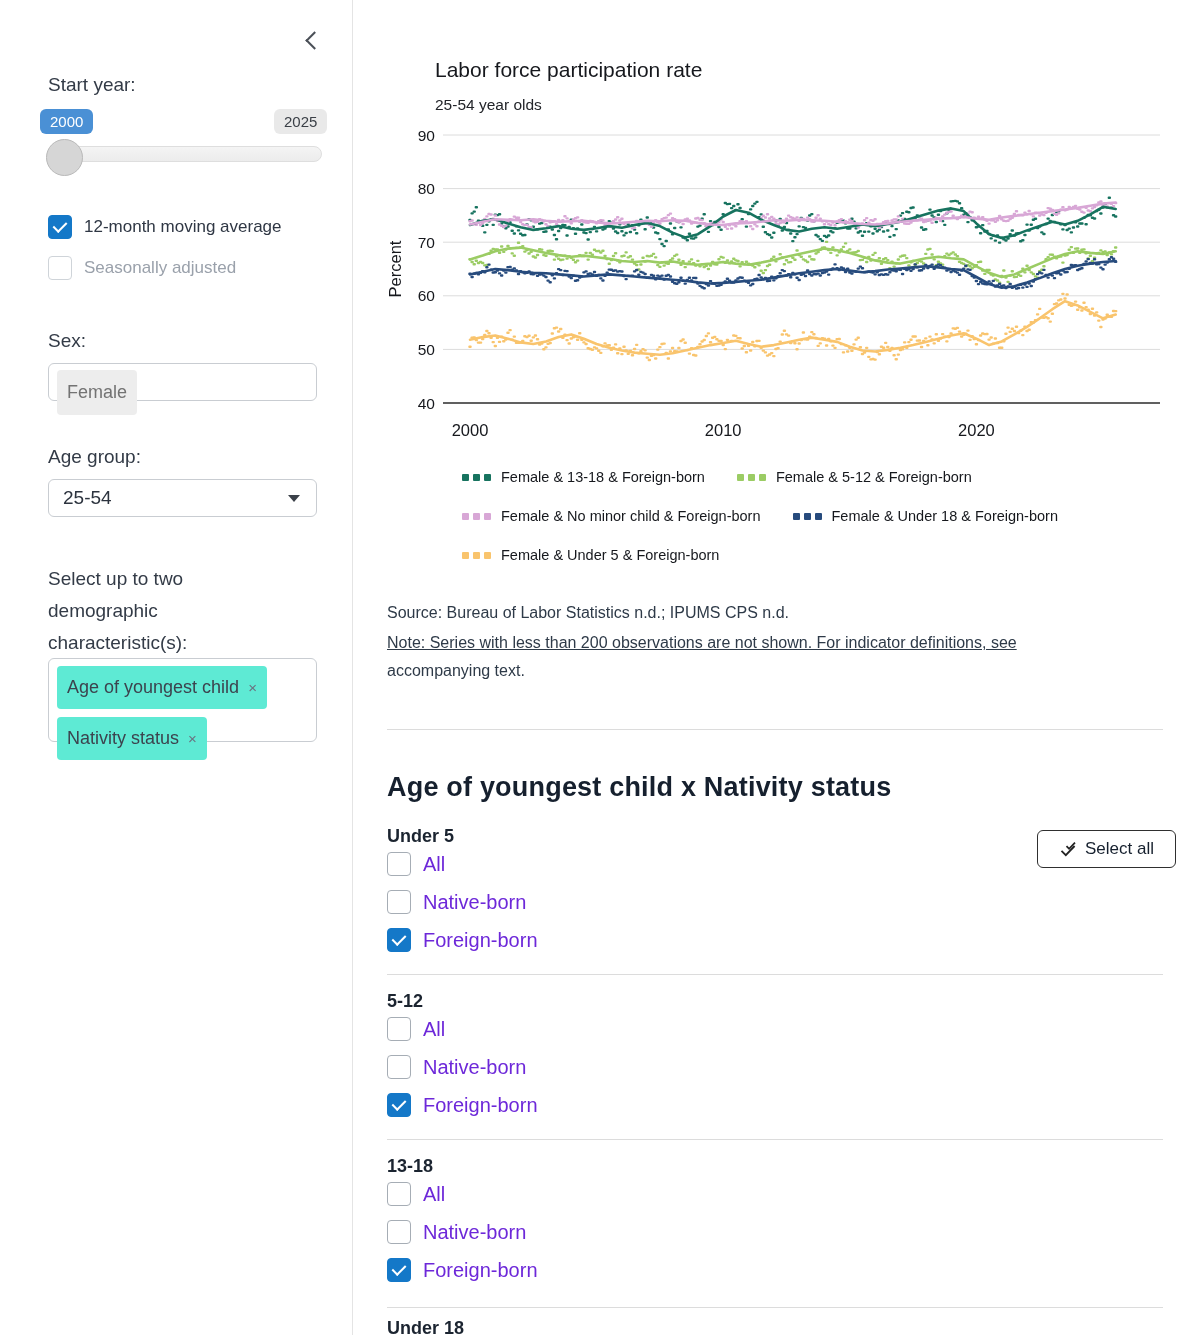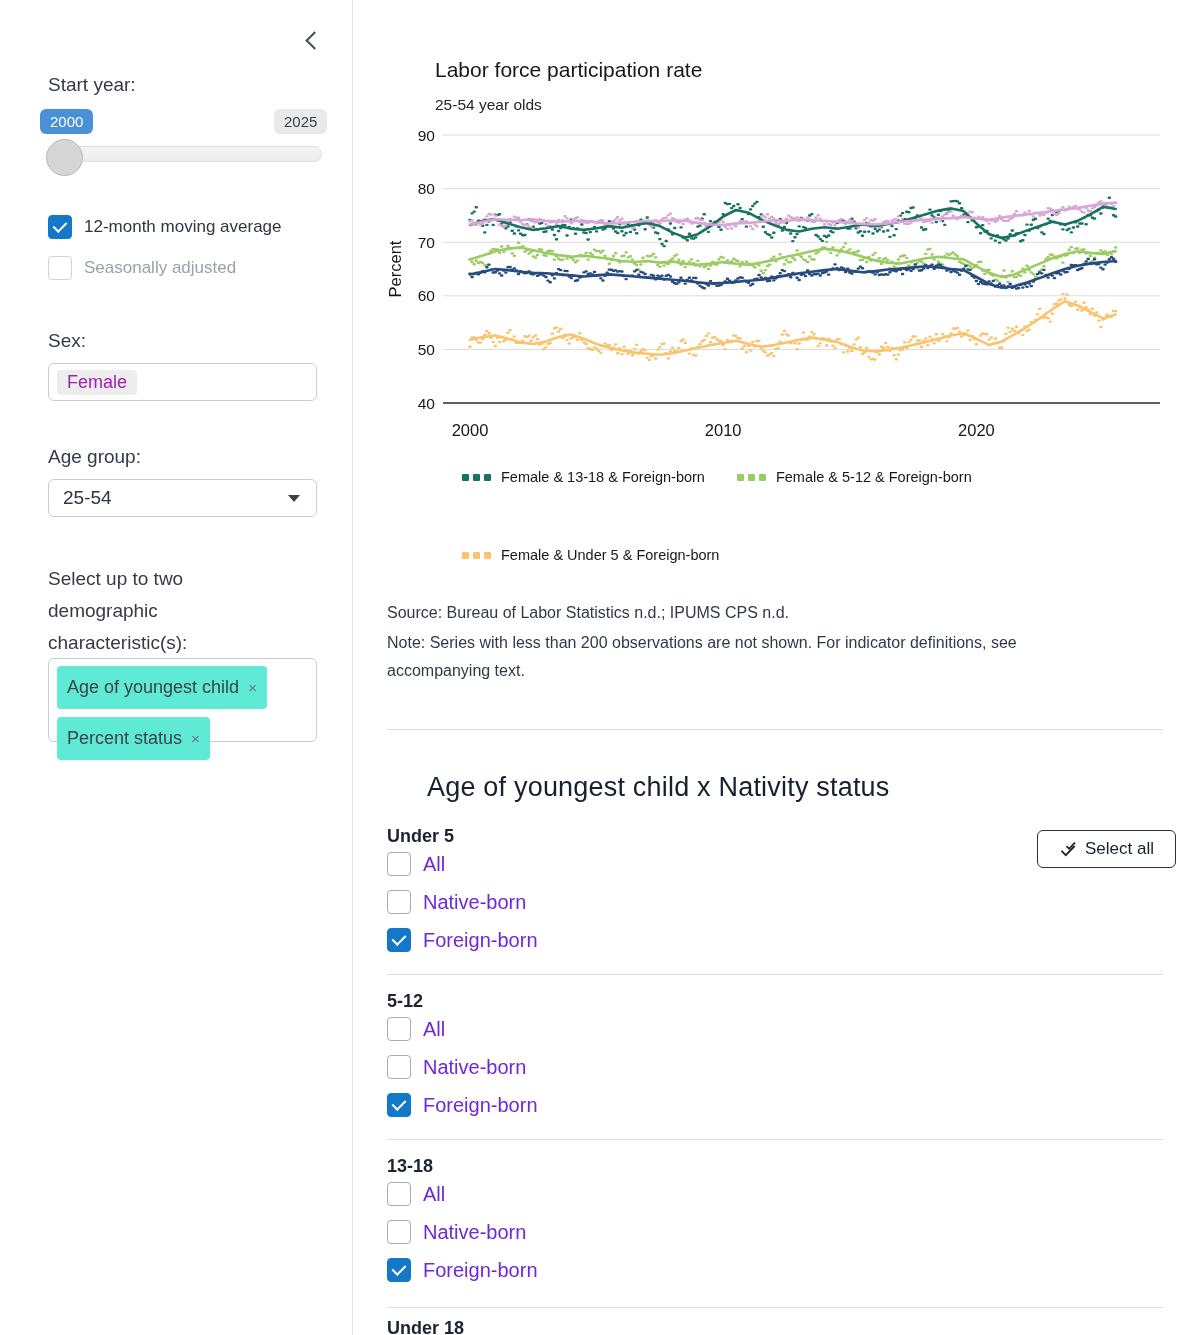--- a/index.html
+++ b/index.html
@@ -24,21 +24,21 @@
   .cb.checked .tick{display:block;}
   .cb-row{position:absolute;display:flex;align-items:center;gap:12px;}
   #sb-cb1{left:48px;top:215px;}
   #sb-cb2{left:48px;top:256px;}
   #sb-cb1 .cb-label{font-size:17px;color:#2f3744;}
   #sb-cb2 .cb-label{font-size:17px;color:#9aa1ab;}
   #sb-cb2 .cb{border-color:#cfd4d9;}
   #lbl-sex{top:330px;}
   .sb-box{position:absolute;left:48px;width:269px;box-sizing:border-box;border:1px solid #c9cdd2;border-radius:6px;background:#fff;}
   #sex-box{top:363px;height:38px;padding:6px 8px;}
-  .chip{display:inline-block;background:#ededed;color:#a21caf;font-size:18px;padding:2px 10px;border-radius:4px;}
+  .chip{display:inline-block;background:#ededed;color:#737373;font-size:18px;padding:12px 10px;border-radius:4px;}
   #lbl-age{top:446px;}
   #age-box{top:479px;height:38px;display:flex;align-items:center;justify-content:space-between;padding:0 16px 0 14px;cursor:pointer;}
   #age-box .val{font-size:19px;color:#2c333e;}
   .caret-down{width:0;height:0;border-left:6px solid transparent;border-right:6px solid transparent;border-top:7px solid #3b4149;}
   #lbl-demo{top:563px;line-height:32px;}
   #chips-box{top:658px;height:84px;padding:7px 8px;}
   .demo-chip{display:flex;align-items:center;gap:9px;background:#5eead4;color:#3c434e;font-size:18px;padding:11px 10px;border-radius:4px;width:max-content;margin-bottom:8px;}
   .chip-x{font-size:15px;color:#6b7280;cursor:pointer;line-height:1;}
 
   
@@ -46,26 +46,26 @@
   #chart-sub{position:absolute;left:435px;top:96px;font-size:15.5px;color:#23252a;}
   #chart-svg{position:absolute;left:385px;top:118px;}
   .legend-row{position:absolute;left:462px;display:flex;gap:32px;align-items:center;}
   #legend-r1{top:461px;}#legend-r2{top:500px;}#legend-r3{top:539px;}
   .li{display:flex;align-items:center;gap:10px;margin-top:8px;}
   .sw{display:flex;gap:4px;}
   .sw i{display:block;width:7px;height:7px;border-radius:1px;background:#999;}
   .lt{font-size:14.5px;color:#16181d;}
   #source-line{position:absolute;left:387px;top:604px;font-size:16px;color:#2e3a48;}
   .note-line{position:absolute;left:387px;font-size:16px;color:#2e3a48;}
-  #note-1{top:634px;}#note-2{top:662px;}
+  #note-1{top:634px;text-decoration:underline;}#note-2{top:662px;}
   .divider{position:absolute;left:387px;width:776px;height:1px;background:#dcdcdc;}
   #div-1{top:729px;}#div-2{top:974px;}#div-3{top:1139px;}#div-4{top:1307px;}
 
   
-  #detail-heading{position:absolute;left:387px;top:772px;font-size:27px;font-weight:400;color:#16202e;letter-spacing:.2px;margin-left:40px;}
+  #detail-heading{position:absolute;left:387px;top:772px;font-size:27px;font-weight:700;color:#16202e;letter-spacing:.2px;}
   .group{position:absolute;left:387px;width:640px;}
   #g0{top:826px;}#g1{top:991px;}#g2{top:1156px;}#g3{top:1318px;}
   .group-title{position:absolute;top:0;left:0;font-size:18px;font-weight:bold;color:#1b2430;}
   .group .cb-row{left:0;}
   .g-row0{top:26px;}.g-row1{top:64px;}.g-row2{top:102px;}
   .group .cb{border-color:#a6adb5;}
   .group .cb.checked{border-color:#1478c8;}
   .group .cb-label{font-size:20px;color:#6d28d9;}
   #select-all-btn{position:absolute;left:1037px;top:830px;width:139px;height:38px;box-sizing:border-box;
      display:flex;align-items:center;justify-content:center;gap:7px;background:#fff;border:1.6px solid #2f2f2f;
@@ -112,21 +112,21 @@
       <div>Select up to two</div>
       <div>demographic</div>
       <div>characteristic(s):</div>
     </div>
     <div class="sb-box" id="chips-box">
       <div class="demo-chip">
         <span>Age of youngest child</span>
         <span class="chip-x">×</span>
       </div>
       <div class="demo-chip">
-        <span>Percent status</span>
+        <span>Nativity status</span>
         <span class="chip-x">×</span>
       </div>
     </div>
   </div>
 
   <div id="chart-title">Labor force participation rate</div>
   <div id="chart-sub">25-54 year olds</div>
   <svg id="chart-svg" width="778" height="332" viewBox="0 0 778 332">
       <line x1="58" x2="775" y1="285" y2="285" stroke="#2b2b2b" stroke-width="1.5"></line>
       <text x="50" y="290.5" text-anchor="end" font-size="15.5" fill="#16181d">40</text>
@@ -1697,20 +1697,38 @@
     </div>
     <div class="li">
       <span class="sw">
           <i style="background: rgb(155, 204, 100);"></i>
           <i style="background: rgb(155, 204, 100);"></i>
           <i style="background: rgb(155, 204, 100);"></i>
         </span>
       <span class="lt">Female &amp; 5-12 &amp; Foreign-born</span>
     </div>
   </div>
+  <div class="legend-row" id="legend-r2">
+    <div class="li">
+      <span class="sw">
+          <i style="background: rgb(216, 167, 214);"></i>
+          <i style="background: rgb(216, 167, 214);"></i>
+          <i style="background: rgb(216, 167, 214);"></i>
+        </span>
+      <span class="lt">Female &amp; No minor child &amp; Foreign-born</span>
+    </div>
+    <div class="li">
+      <span class="sw">
+          <i style="background: rgb(39, 75, 125);"></i>
+          <i style="background: rgb(39, 75, 125);"></i>
+          <i style="background: rgb(39, 75, 125);"></i>
+        </span>
+      <span class="lt">Female &amp; Under 18 &amp; Foreign-born</span>
+    </div>
+  </div>
   <div class="legend-row" id="legend-r3">
     <div class="li">
       <span class="sw">
           <i style="background: rgb(249, 196, 109);"></i>
           <i style="background: rgb(249, 196, 109);"></i>
           <i style="background: rgb(249, 196, 109);"></i>
         </span>
       <span class="lt">Female &amp; Under 5 &amp; Foreign-born</span>
     </div>
   </div>

